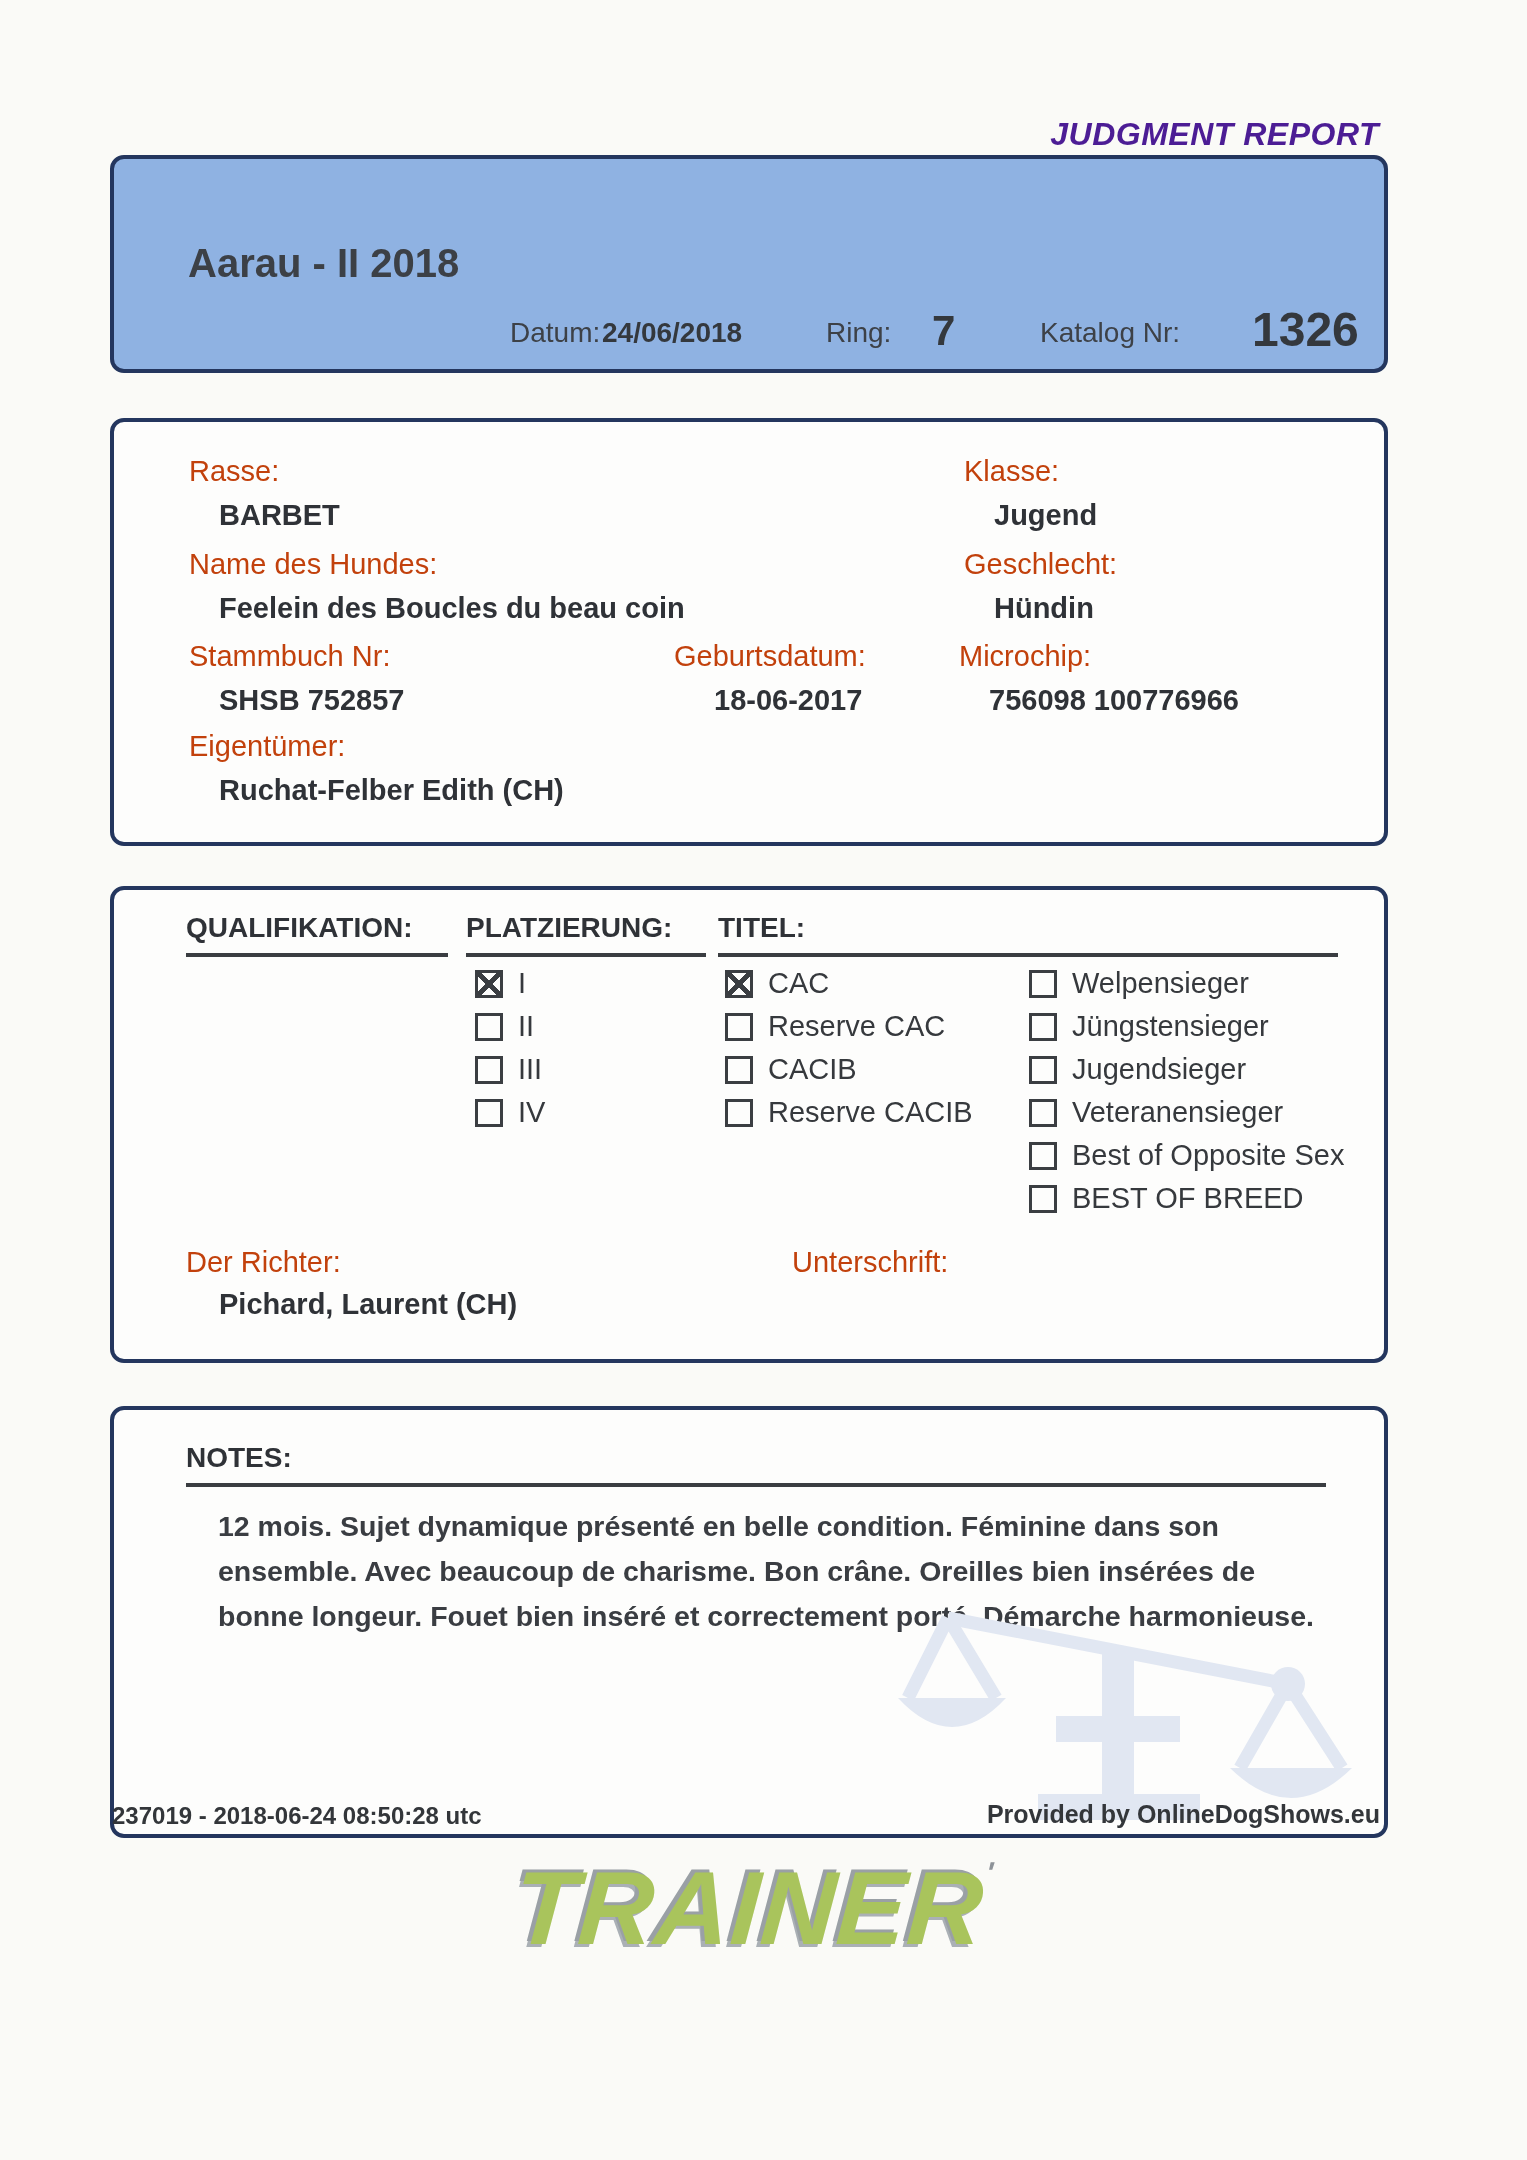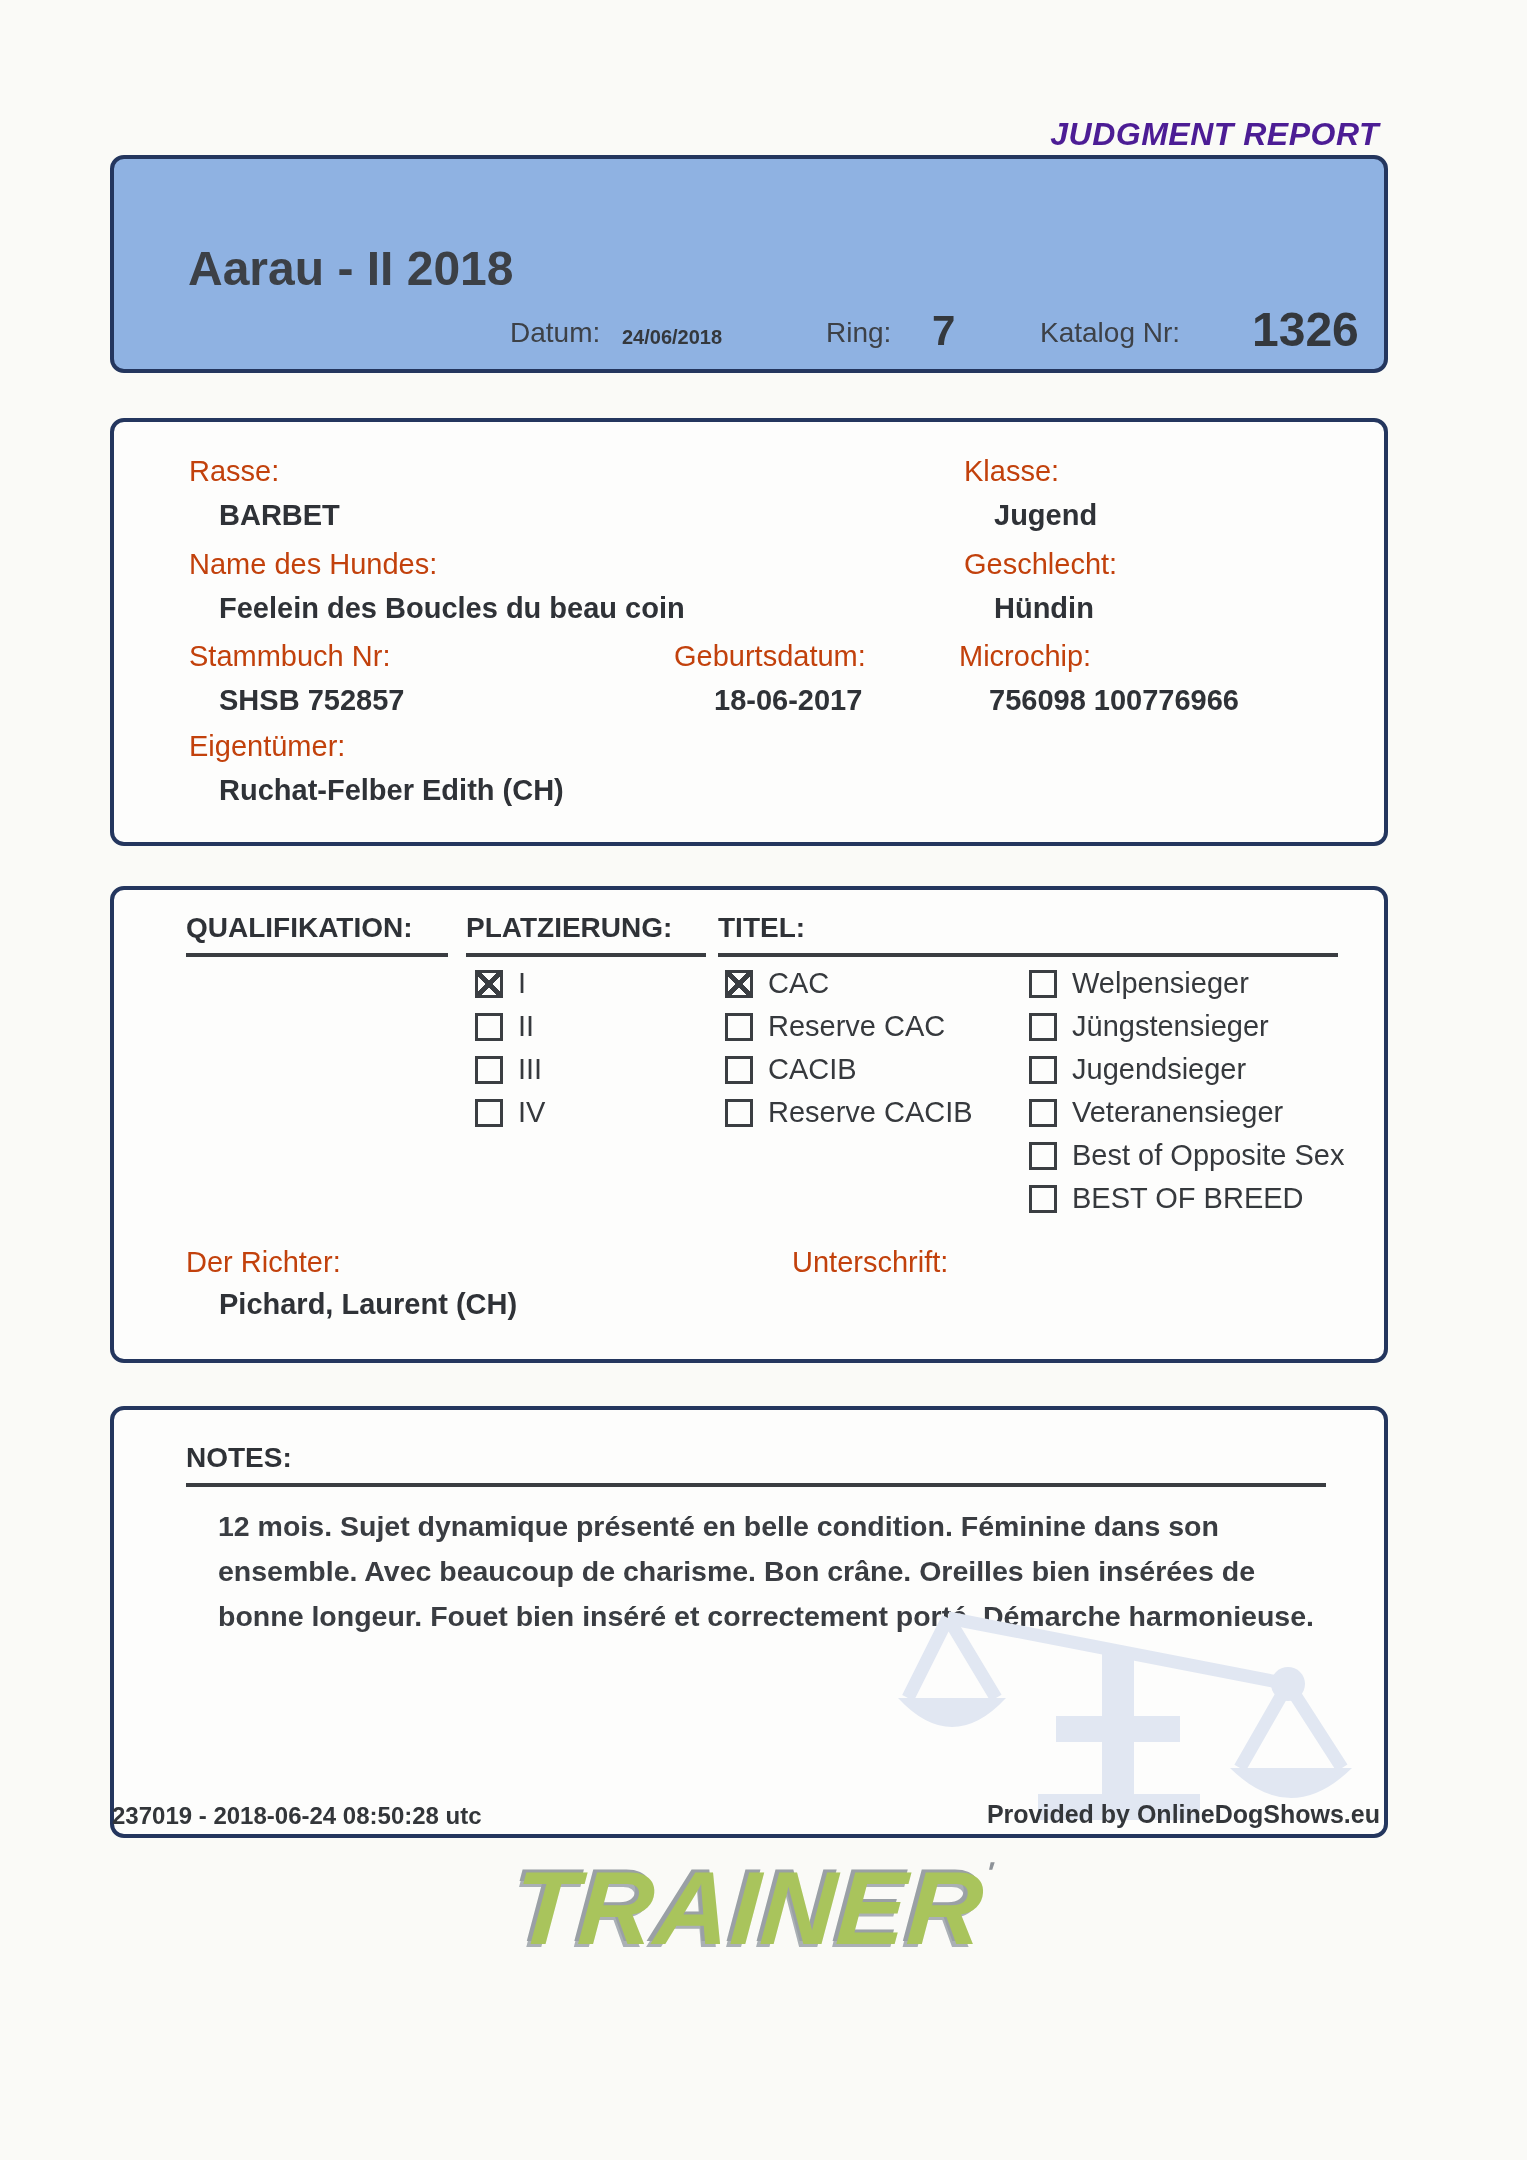--- a/index.html
+++ b/index.html
@@ -15,27 +15,27 @@
     color:#4c1d95; letter-spacing:0.5px;
   }
   
   .header-box {
     position:absolute; left:110px; top:155px; width:1278px; height:218px;
     background:#8fb2e2; border:4px solid #24365e; border-radius:14px;
     box-sizing:border-box;
   }
   .show-title {
     position:absolute; left:74px; top:82px;
-    font-size:48px; font-weight:bold; color:#3c4046;
+    font-size:40px; font-weight:bold; color:#3c4046;
   }
   .hm { position:absolute; white-space:nowrap; }
   .hm-label { font-size:28px; color:#3d4147; }
   .hm-value { font-weight:bold; color:#34383d; }
   .datum-label { left:396px; bottom:20px; }
-  .datum-value { left:508px; bottom:20px; font-size:20px;text-align:right; }
+  .datum-value { left:488px; bottom:20px; font-size:28px;text-align:right; }
   .ring-label  { left:712px; bottom:20px; }
   .ring-value  { left:818px; bottom:14px; font-size:42px; }
   .katalog-label { left:926px; bottom:20px; }
   .katalog-value { left:1138px; bottom:12px; font-size:48px; }
   
   .wbox {
     position:absolute; left:110px; width:1278px;
     background:#fdfdfc; border:4px solid #24365e; border-radius:14px;
     box-sizing:border-box;
   }

